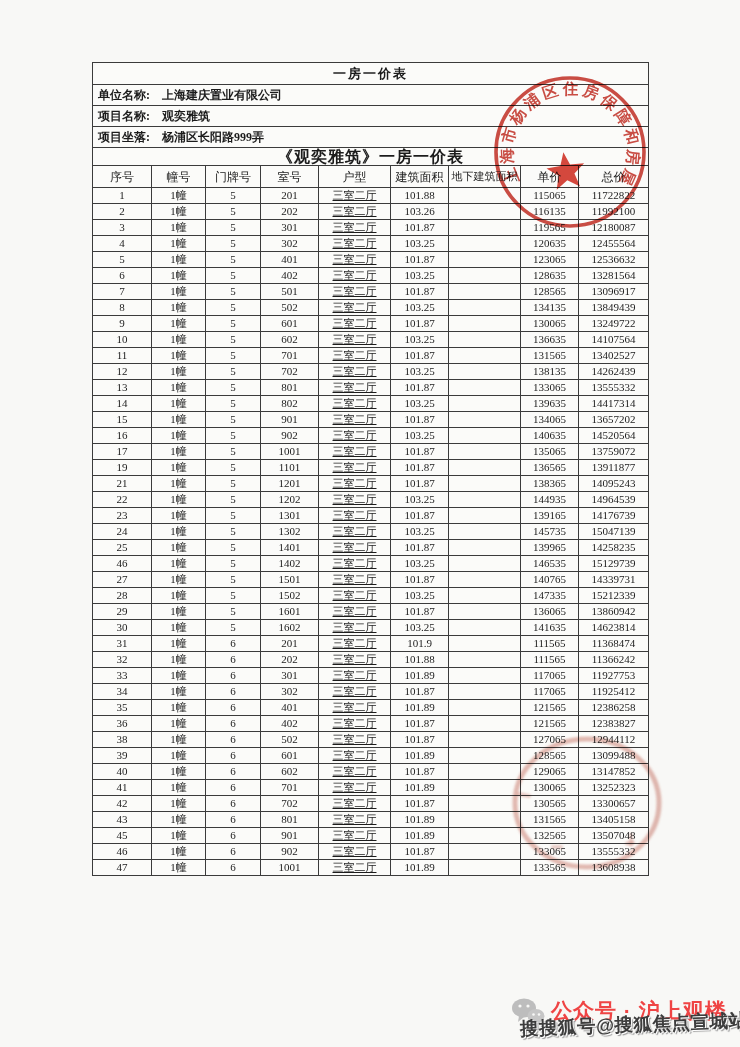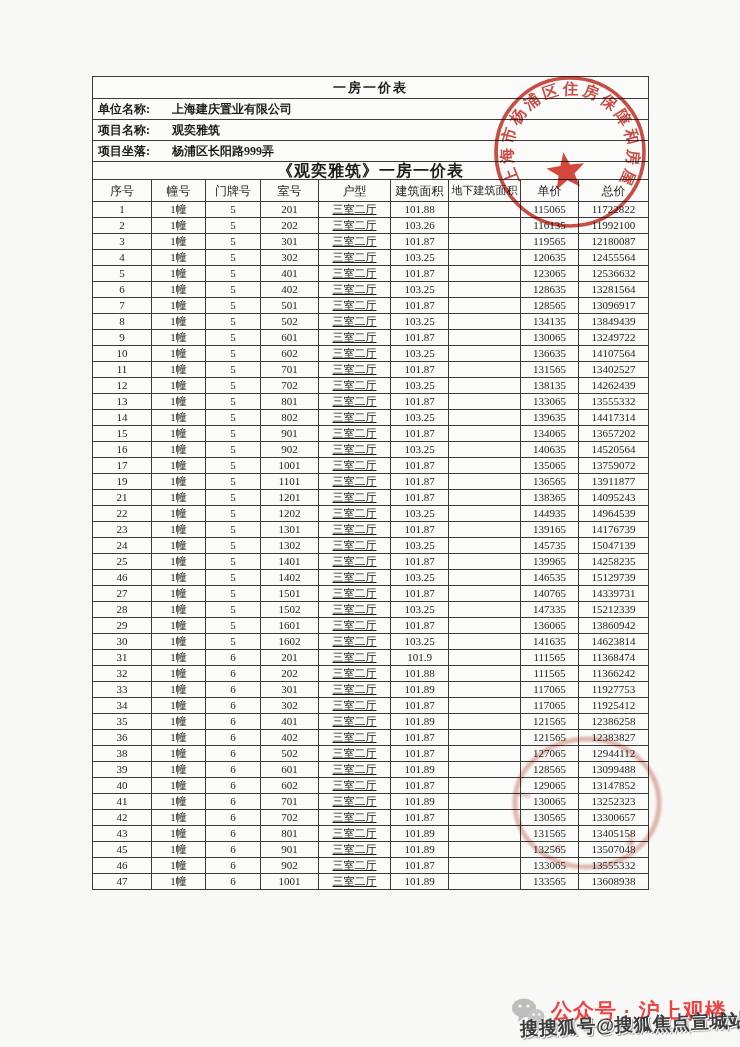--- a/index.html
+++ b/index.html
@@ -5,35 +5,35 @@
   * { margin:0; padding:0; box-sizing:border-box; }
   html,body { background:#eef0ef; }
   #page {
     position:relative; width:740px; height:1047px;
     background:#f8f8f6; overflow:hidden;
     font-family:"Liberation Serif", serif;
     color:#1c1c1c;
   }
   
   table.doc {
-    position:absolute; left:92px; top:76px; width:556px;
+    position:absolute; left:92px; top:62px; width:556px;
     border-collapse:collapse; table-layout:fixed;
     background:#fbfbf9;
     border-radius:11px;
   }
   table.doc td, table.doc th {
     border:1px solid #3b3b3b;
     font-size:11px; line-height:1;
     text-align:center; vertical-align:middle;
     padding:0; overflow:hidden; white-space:nowrap;
     height:16px; font-weight:normal;
   }
   tr.r-top td { height:22px; font-size:13px; font-weight:bold; letter-spacing:2px; }
   tr.r-info td { height:21px; text-align:left; font-size:12px; font-weight:bold; padding-left:5px; }
-  tr.r-info .val { margin-left:22px; }
+  tr.r-info .val { margin-left:12px; }
   tr.r-big td { height:18px; font-size:16px; font-weight:bold; letter-spacing:1px; }
   tr.r-head th { height:22px; font-size:12px; font-weight:normal; }
   tr.r-head th.small { font-size:11px; }
   tbody.rows td { height:16px; }
   tbody.rows td.u { text-decoration:underline; }
   
   .stamp { position:absolute; mix-blend-mode:multiply; pointer-events:none; }
   #seal-top { left:487px; top:76px; opacity:.88; }
   #seal-mid { left:505px; top:735px; opacity:.75; }
   

